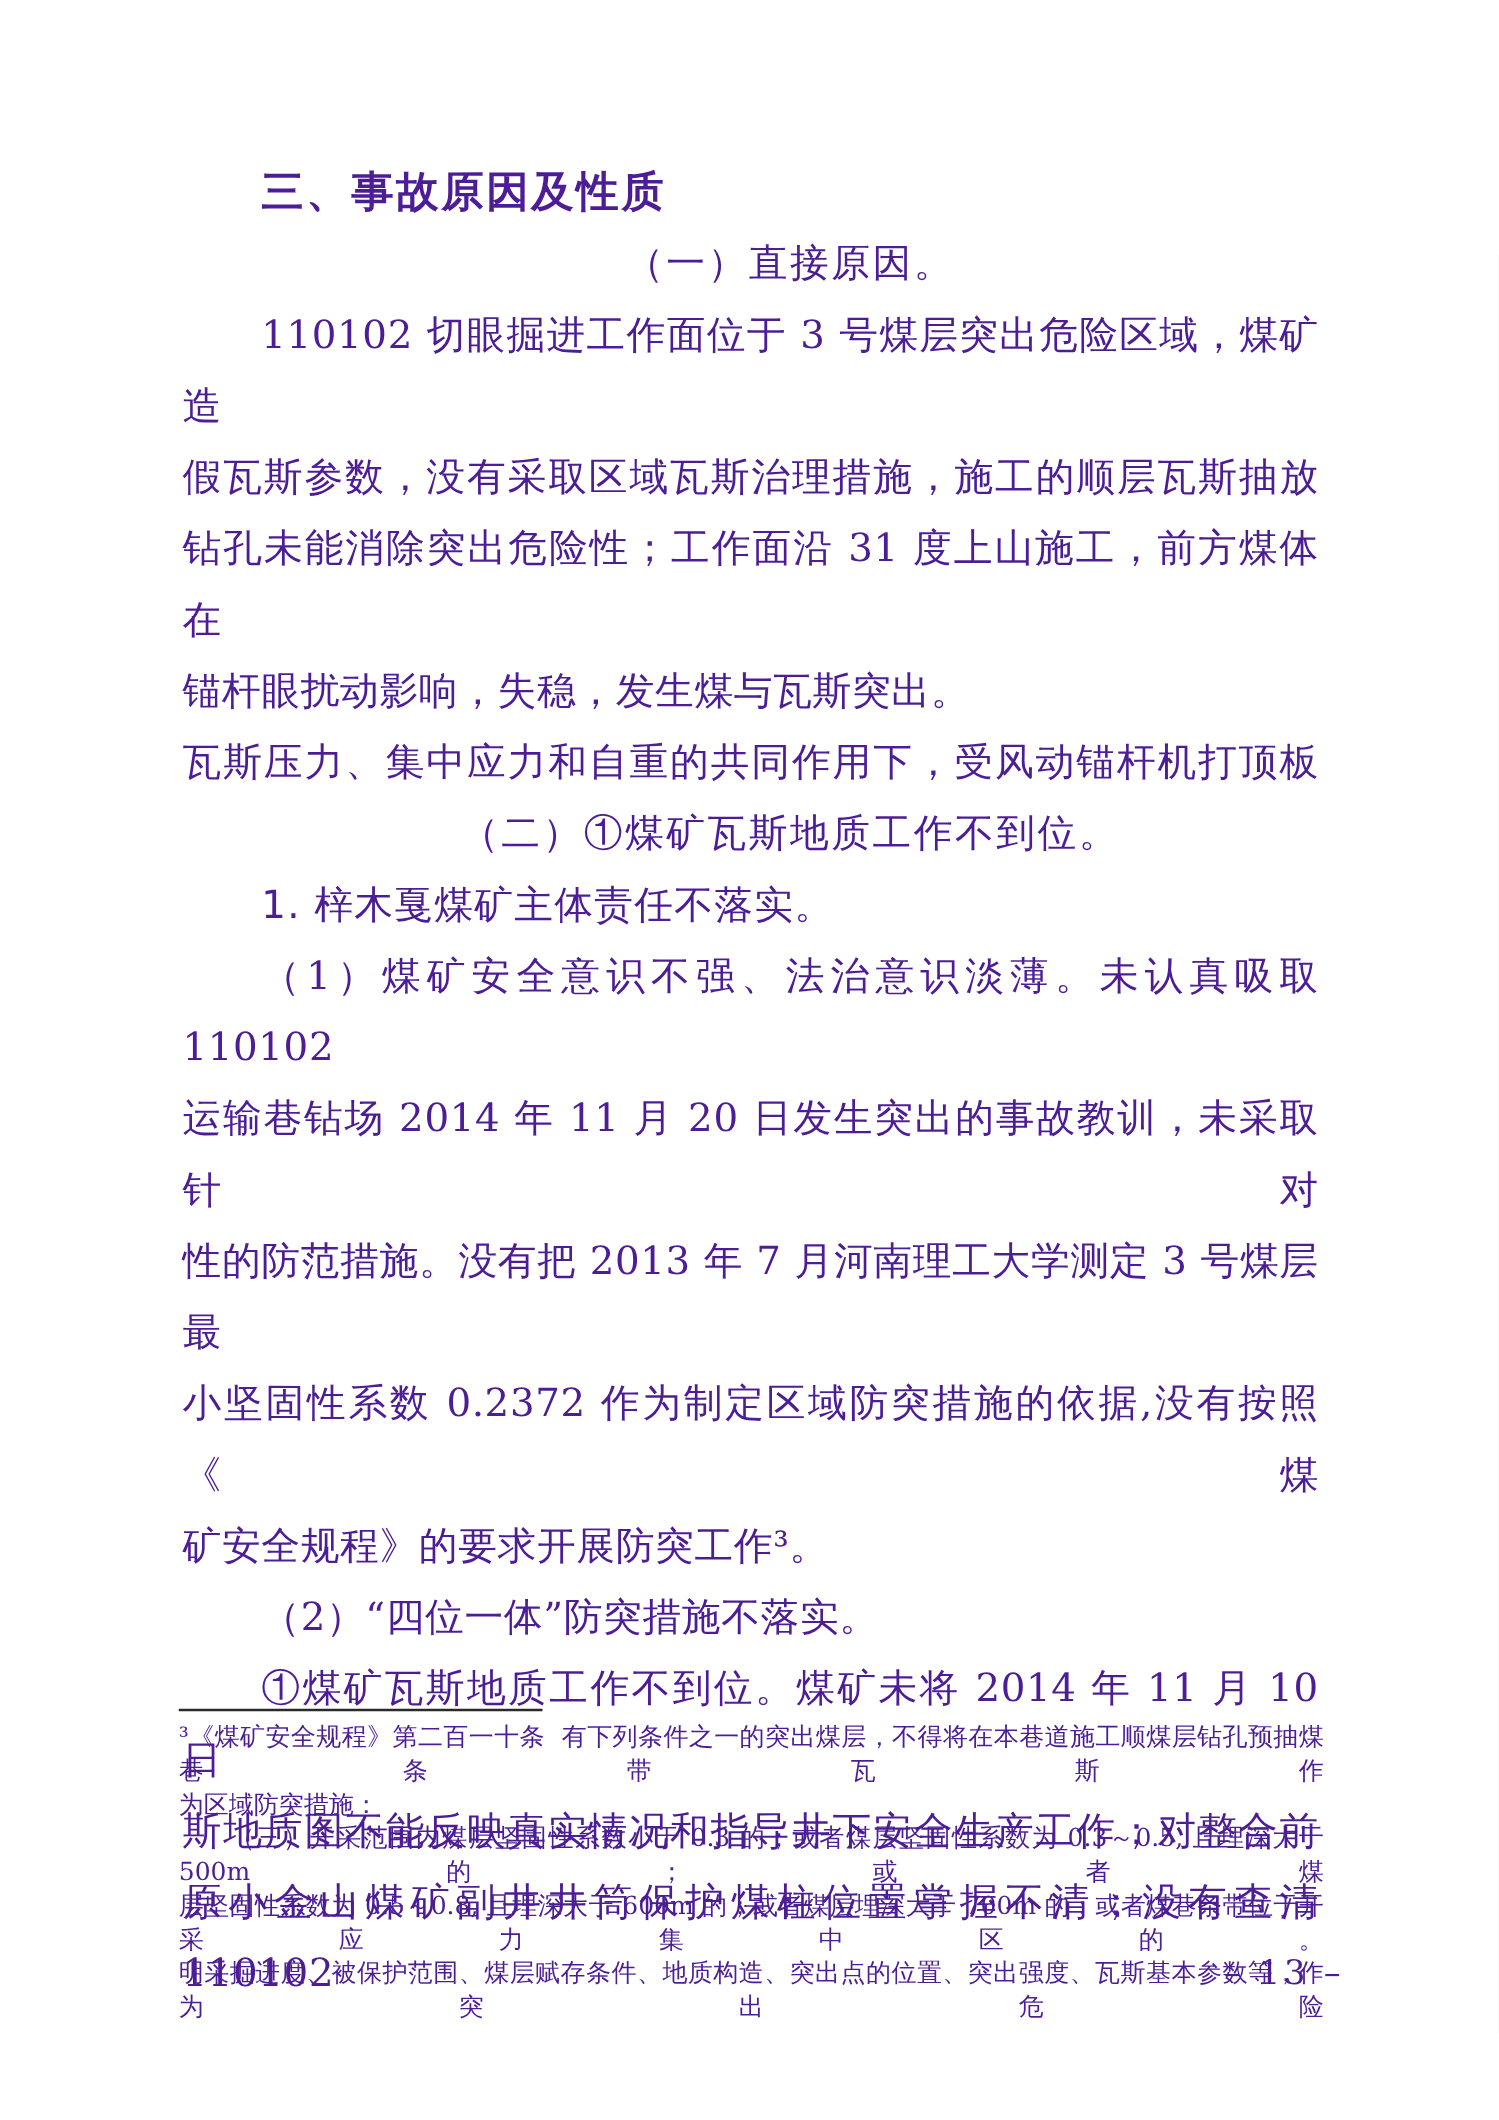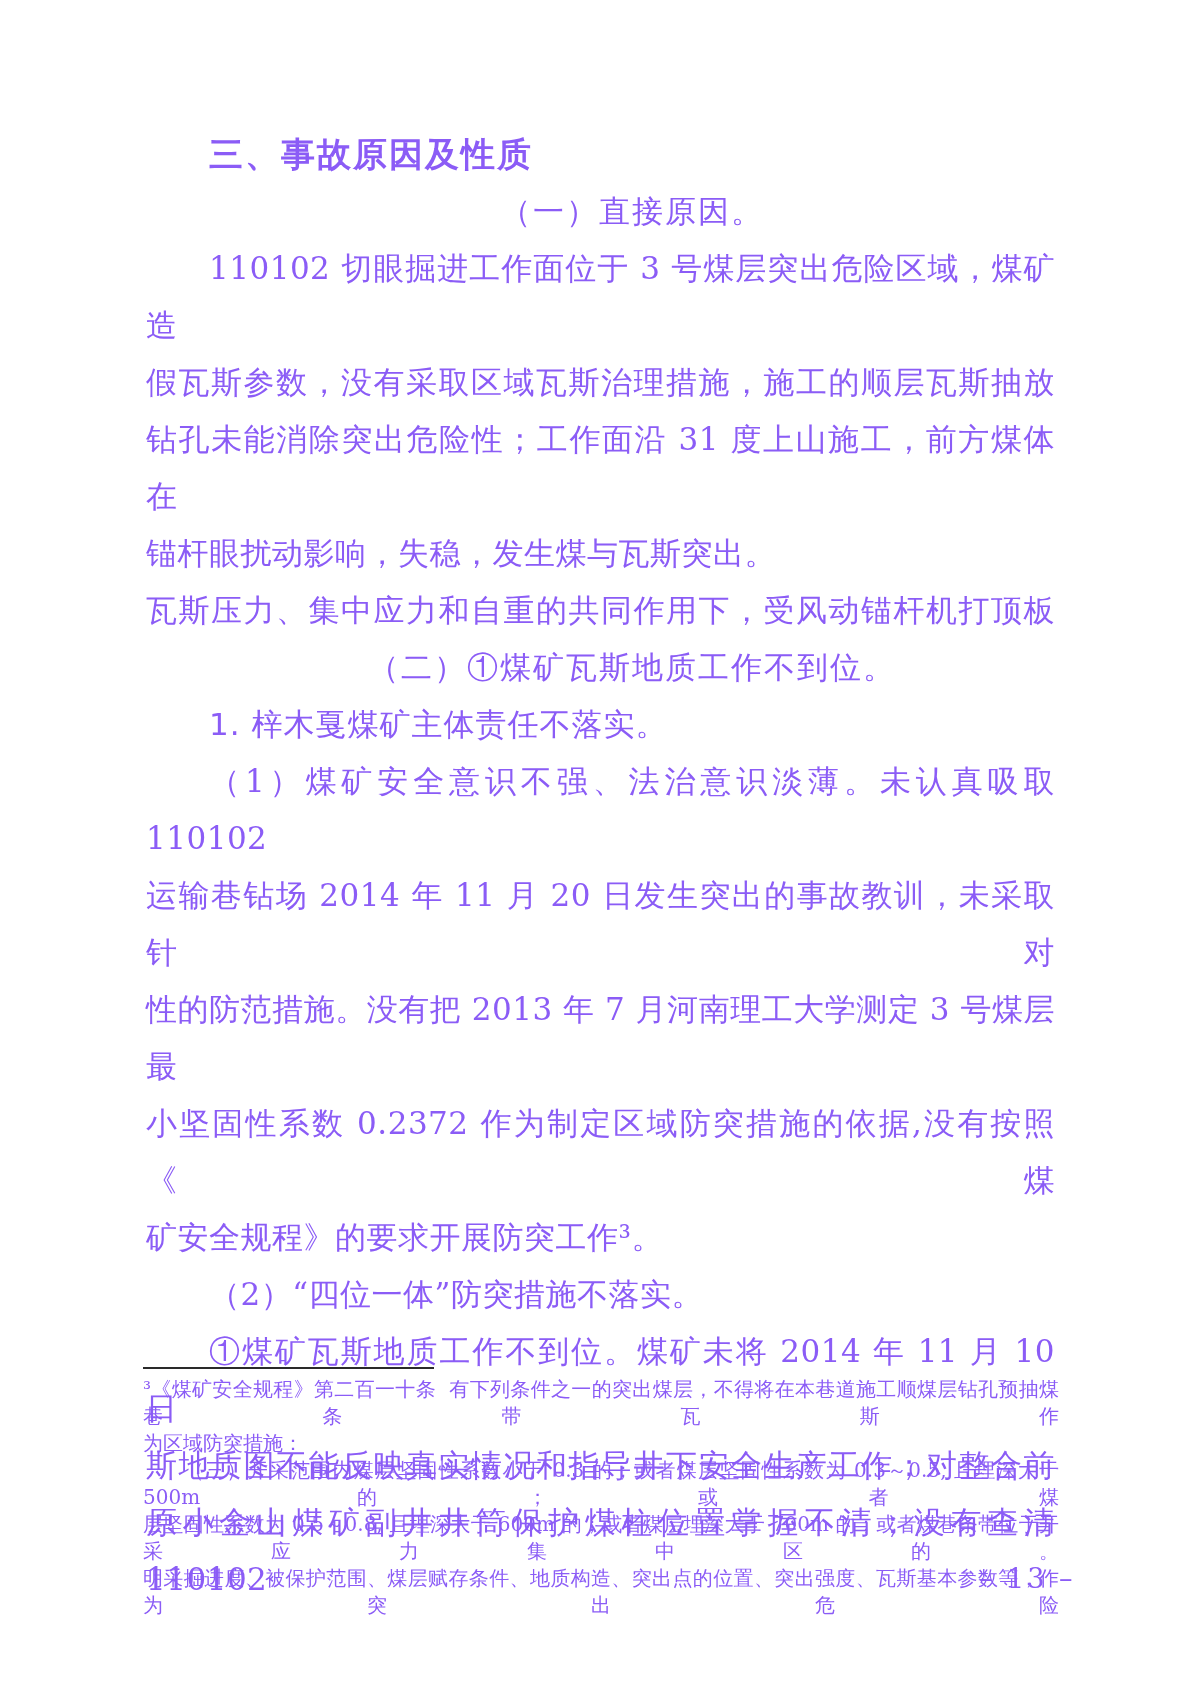--- a/index.html
+++ b/index.html
@@ -3,21 +3,21 @@
 <meta charset="utf-8">
 <style>
   html, body { margin: 0; padding: 0; }
   body { background: #e8e8e8; }
   .page {
     position: relative;
     width: 1199px;
     height: 1696px;
     margin: 0 auto;
     background: #ffffff;
-    color: #8b5cf6;
+    color: #4c1d95;
     font-family: "DejaVu Serif", "Liberation Serif", serif;
     overflow: hidden;
   }
   .content {
     position: absolute;
     left: 146px;
     top: 126px;
     width: 909px;
   }
   .line {

